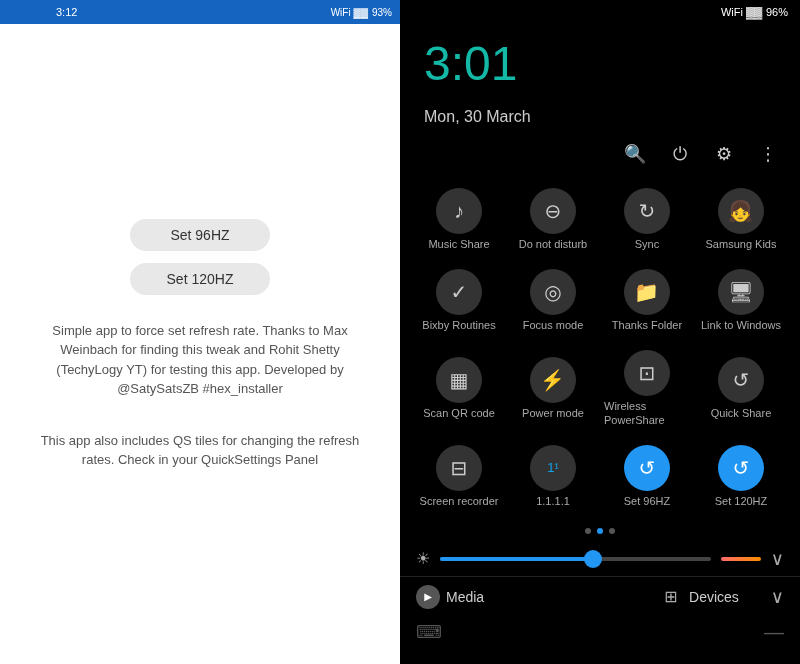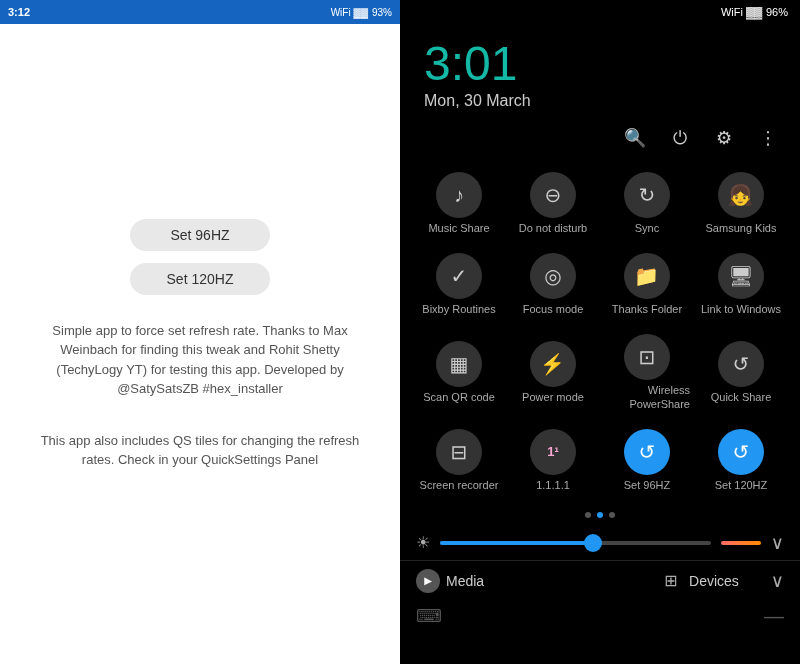--- a/index.html
+++ b/index.html
@@ -25,21 +25,21 @@
       height: 24px;
       background: #1565C0;
       display: flex;
       align-items: center;
       justify-content: space-between;
       padding: 0 8px;
       color: white;
       font-size: 11px;
     }
 
-    .left-status-bar .time { font-weight: 700; }
+    .left-status-bar .time { font-weight: 400; margin-left: 48px; }
     .left-status-icons { display: flex; gap: 4px; align-items: center; font-size: 10px; }
 
     .left-content {
       flex: 1;
       display: flex;
       flex-direction: column;
       align-items: center;
       justify-content: center;
       padding: 20px;
       gap: 12px;
@@ -105,21 +105,21 @@
     .clock-time {
       font-size: 48px;
       font-weight: 300;
       color: #14b8a6;
       line-height: 1;
     }
 
     .clock-date {
       font-size: 16px;
       color: #ccc;
-      margin-top: 4px;
+      margin-top: 20px;
     }
 
     .top-icons-row {
       display: flex;
       justify-content: flex-end;
       padding: 8px 20px;
       gap: 20px;
     }
 
     .top-icon {
@@ -163,21 +163,21 @@
     }
 
     .qs-icon.active {
       background: #2196F3;
       color: white;
     }
 
     .qs-label {
       font-size: 11px;
       color: #aaa;
-      text-align: right;
+      text-align: left;
       line-height: 1.2;
     }
 
     .page-dots {
       display: flex;
       justify-content: center;
       gap: 6px;
       padding: 8px 0;
     }
 
@@ -380,21 +380,21 @@
     <div class="qs-tile">
       <div class="qs-icon">↺</div>
       <span class="qs-label">Quick Share</span>
     </div>
 
     <div class="qs-tile">
       <div class="qs-icon">⊟</div>
       <span class="qs-label">Screen recorder</span>
     </div>
     <div class="qs-tile">
-      <div class="qs-icon" style="font-size:13px; font-weight:bold; color:#f9a8d4;">1¹</div>
+      <div class="qs-icon" style="font-size:13px; font-weight:normal; color:#0ea5e9;">1¹</div>
       <span class="qs-label">1.1.1.1</span>
     </div>
     <div class="qs-tile">
       <div class="qs-icon active">↺</div>
       <span class="qs-label">Set 96HZ</span>
     </div>
     <div class="qs-tile">
       <div class="qs-icon active">↺</div>
       <span class="qs-label">Set 120HZ</span>
     </div>

